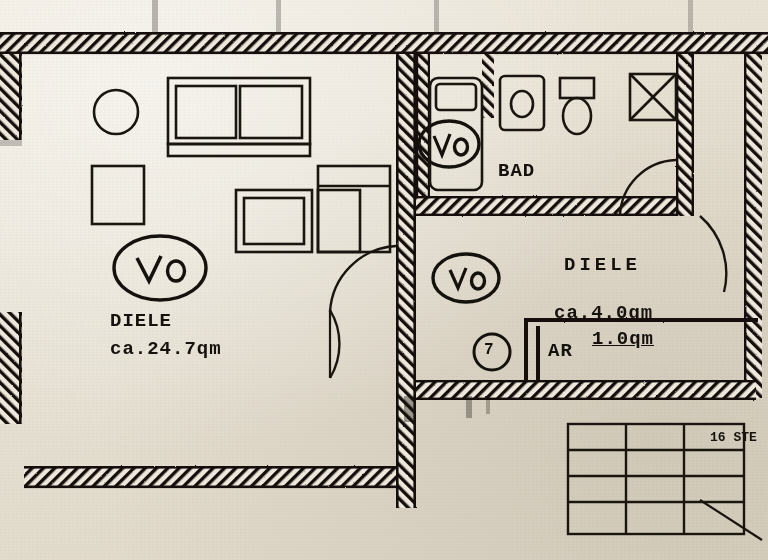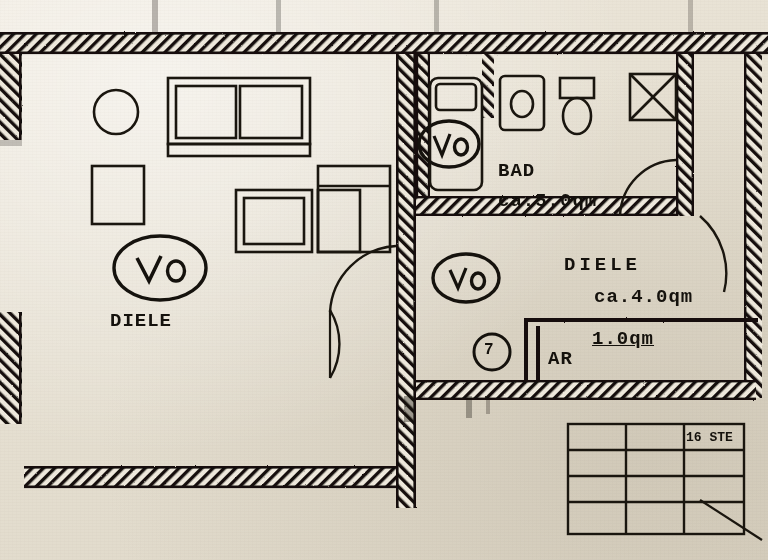--- a/index.html
+++ b/index.html
@@ -196,28 +196,28 @@
       <rect x="486" y="396" width="4" height="18" fill="#15120d" opacity="0.5"></rect>
       <rect x="152" y="0" width="6" height="32" fill="#15120d" opacity="0.5"></rect>
       <rect x="276" y="0" width="5" height="32" fill="#15120d" opacity="0.45"></rect>
       <rect x="434" y="0" width="5" height="32" fill="#15120d" opacity="0.45"></rect>
       <rect x="688" y="0" width="5" height="32" fill="#15120d" opacity="0.4"></rect>
       <rect x="0" y="140" width="22" height="6" fill="#15120d" opacity="0.4"></rect>
     </g>
   </svg>
 
   <div class="lbl md" style="left:110px; top:310px;">DIELE</div>
+  <div class="lbl md" style="left:110px; top:338px;">ca.24.7qm</div>
 
   <div class="lbl md" style="left:498px; top:160px;">BAD</div>
-  <div class="lbl md" style="left:498px; top:190px;">ca.5.0qm</div>
 
   <div class="lbl md" style="left:564px; top:254px; letter-spacing:4px;">DIELE</div>
-  <div class="lbl md" style="left:554px; top:286px;margin-left:40px;">ca.4.0qm</div>
-
-  <div class="lbl md" style="left:548px; top:340px;margin-top:8px;">AR</div>
+  <div class="lbl md" style="left:554px; top:302px;">ca.4.0qm</div>
+
+  <div class="lbl md" style="left:548px; top:340px;">AR</div>
   <div class="lbl md" style="left:592px; top:328px;text-decoration:underline;">1.0qm</div>
 
   <div class="lbl sm" style="left:484px; top:341px; font-size:16px;">7</div>
 
-  <div class="lbl xs" style="left:686px; top:430px; letter-spacing:0px;">16 STE</div>
+  <div class="lbl xs" style="left:686px; top:430px; letter-spacing:0px;padding-left:24px;">16 STE</div>
 
   <div id="grain"></div>
 </div>
 
 </body></html>

